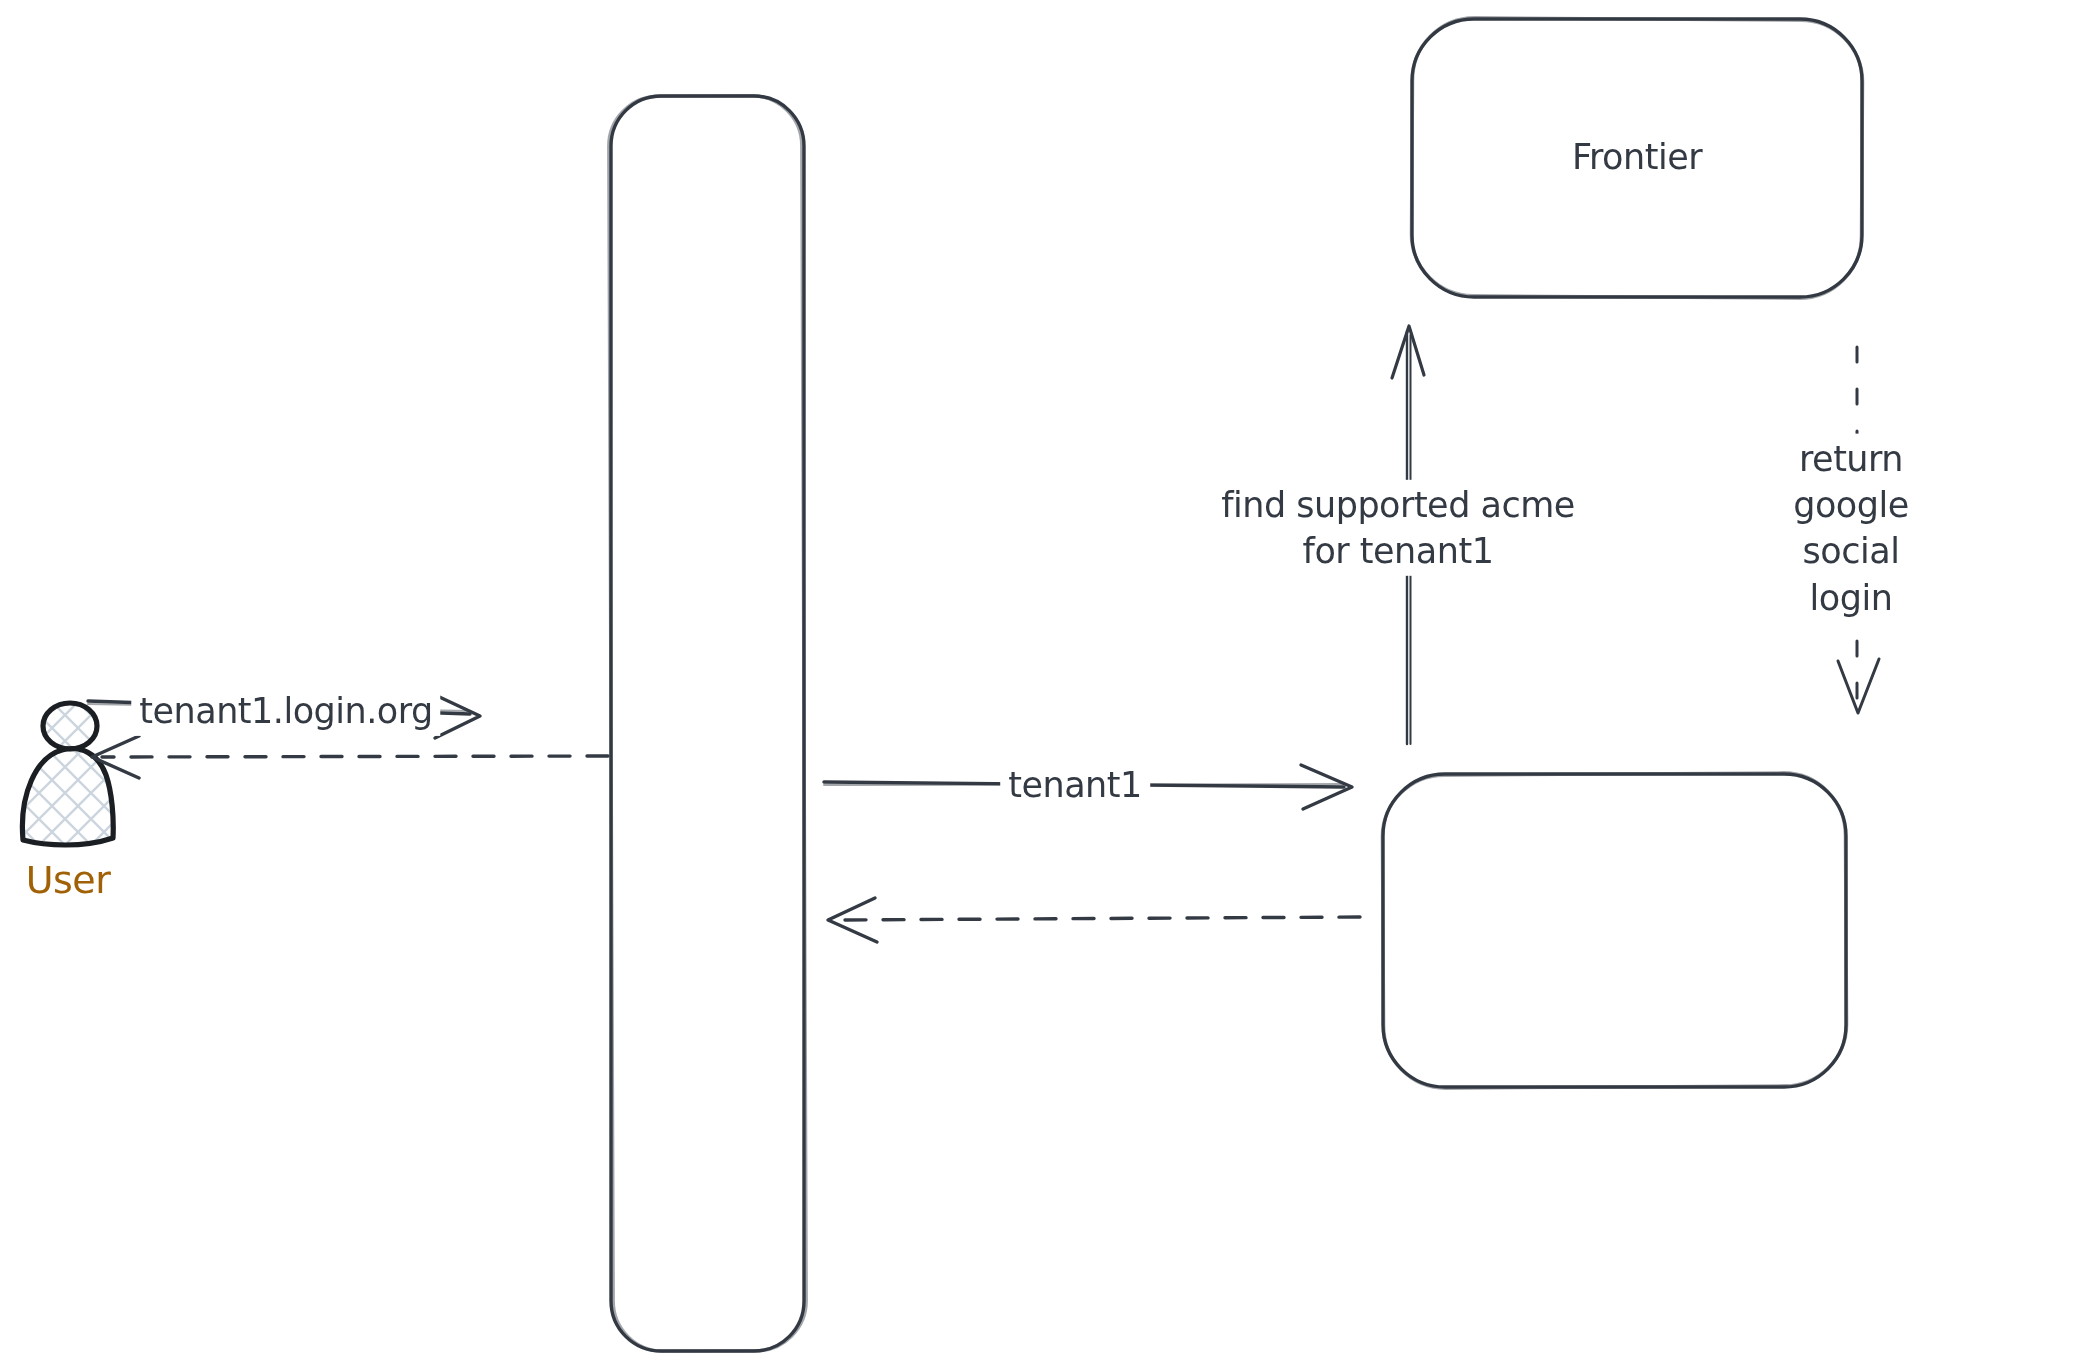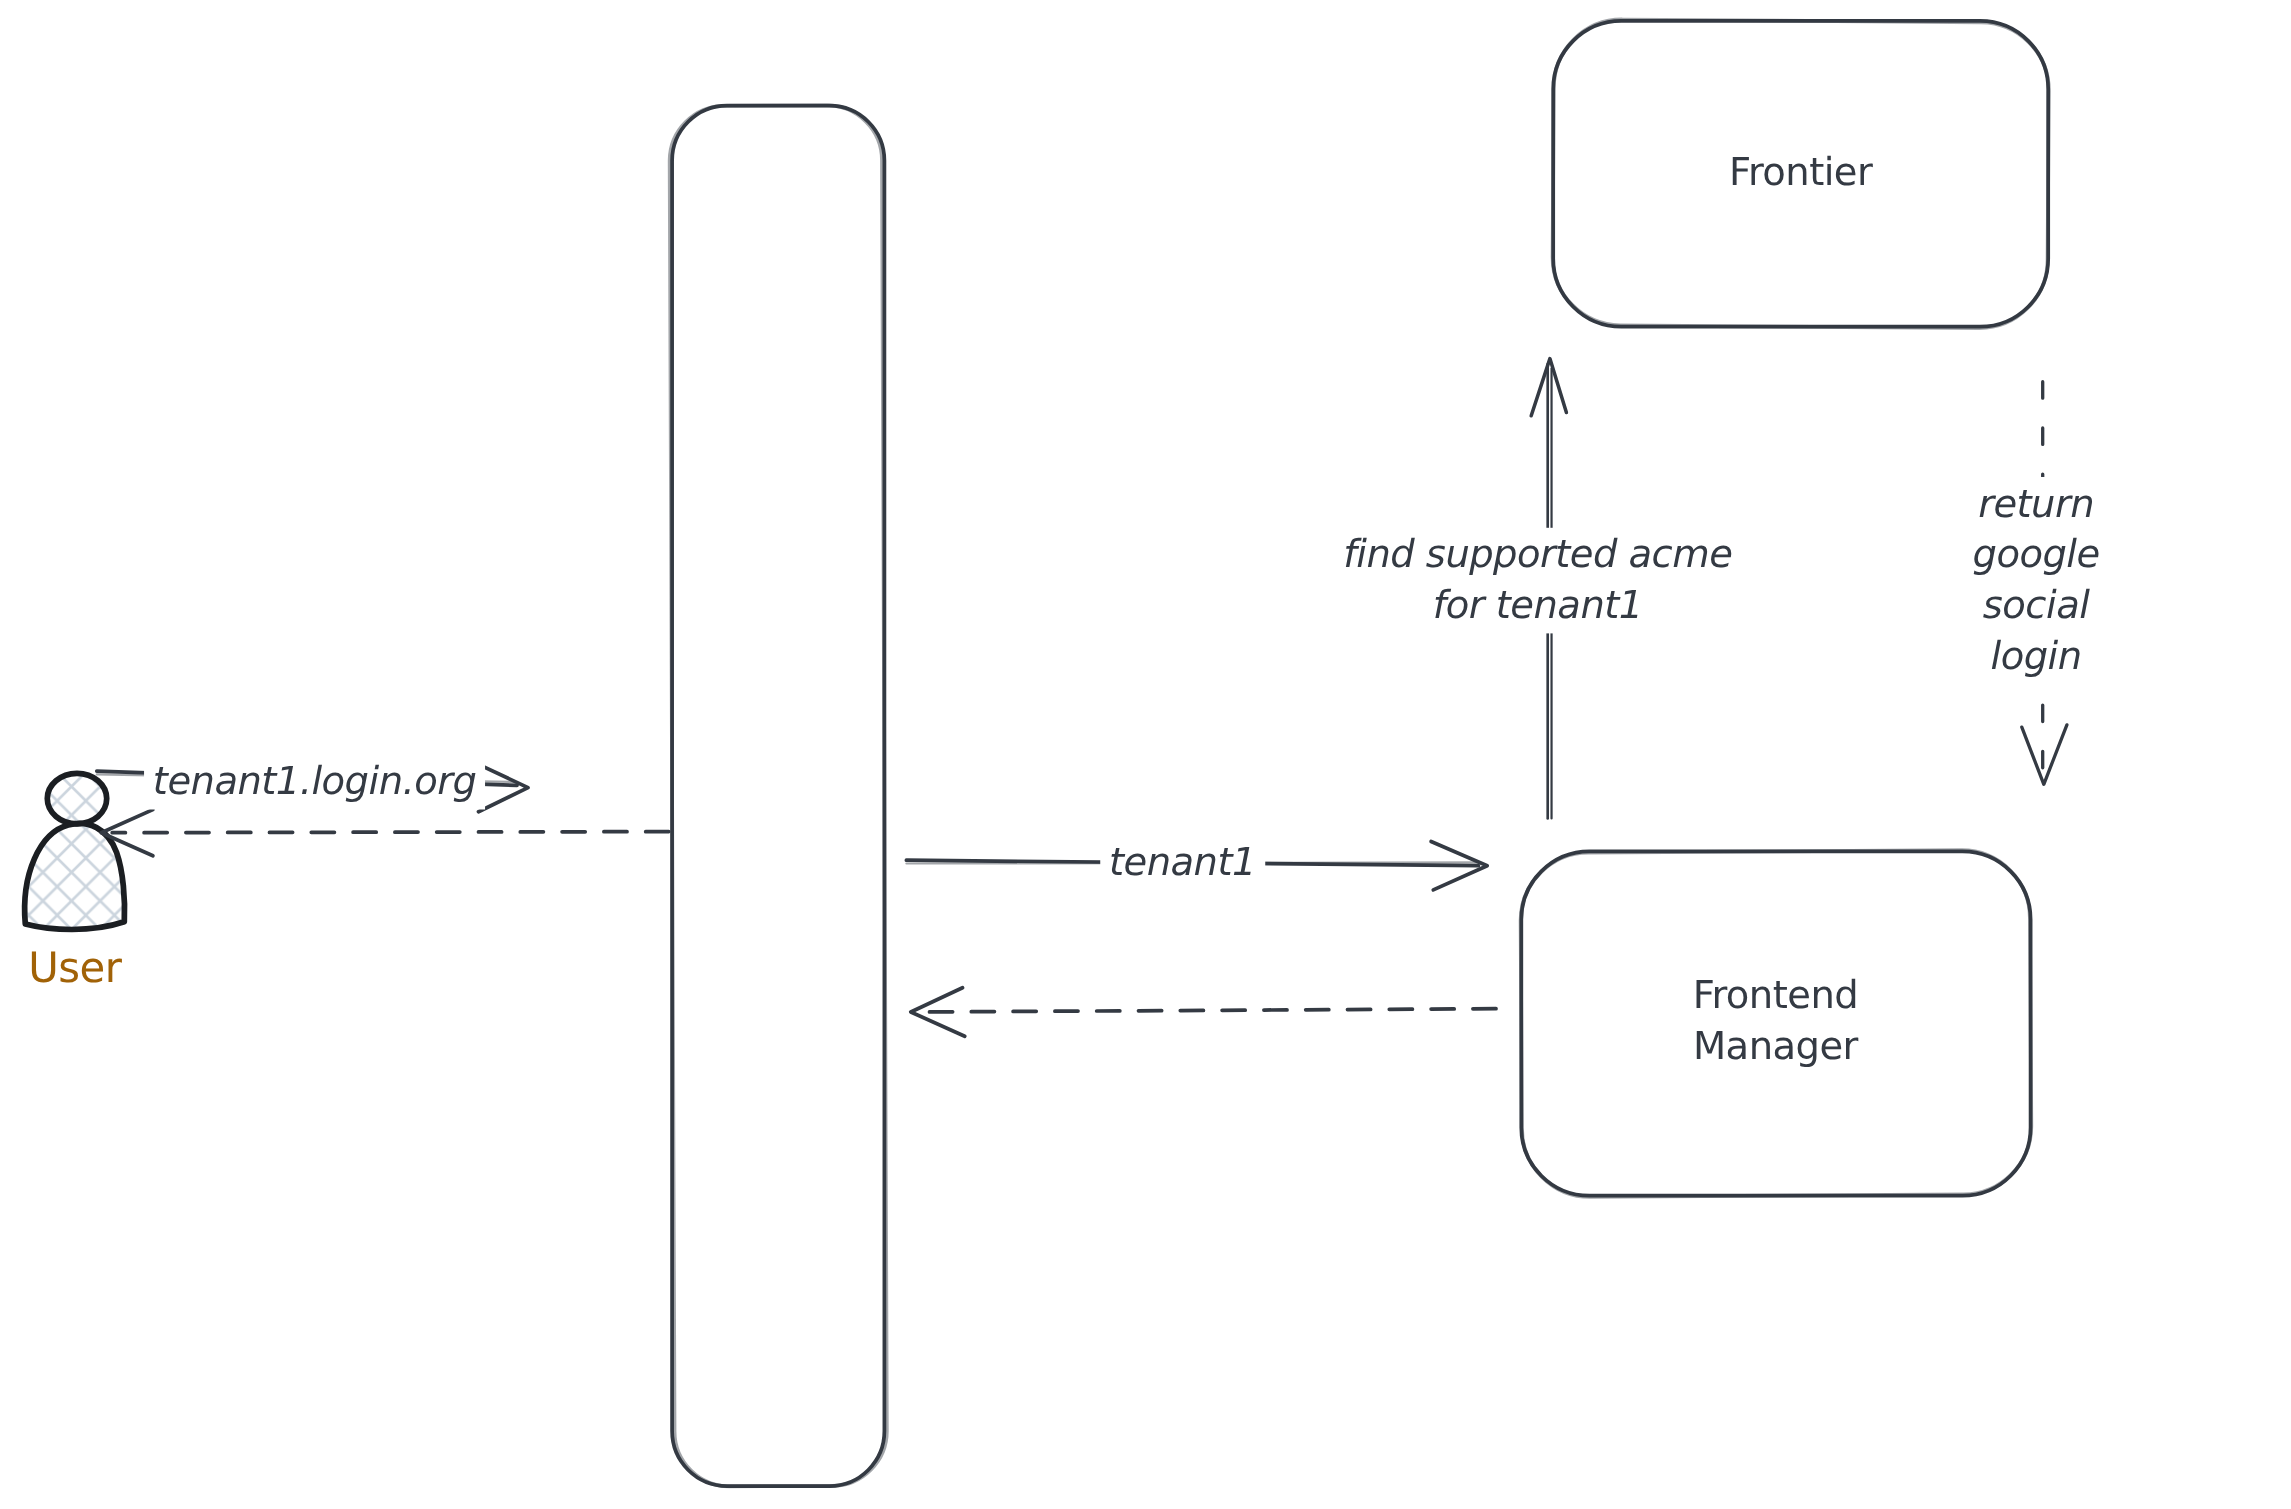--- a/index.html
+++ b/index.html
@@ -27,21 +27,20 @@
     font-size: 35px;
     line-height: 1.32;
     letter-spacing: -0.5px;
     text-align: center;
     white-space: pre-line;
     pointer-events: none;
   }
   .lbl.on-line {
     background: #ffffff;
     padding: 2px 8px;
-    font-style: italic;
   }
   .lbl.actor-label {
     color: #a16207;
     font-size: 38px;
   }
 </style>
 </head>
 <body>
 
 <div class="canvas">
@@ -107,22 +106,20 @@
 
     <g stroke="#343a43" fill="none" stroke-linecap="round" stroke-linejoin="round">
       <line x1="1857" y1="347" x2="1857" y2="700" stroke-width="3" stroke-dasharray="15 27"></line>
       <polyline points="1838,661 1858,713 1879,659" stroke-width="3"></polyline>
     </g>
   </svg>
 
   <div class="lbl" style="left:1637px; top:157px;">Frontier</div>
 
 
-  <div class="lbl" style="left:1614px; top:929px;">Frontend
-Manager</div>
 
   <div class="lbl actor-label" style="left:68px; top:880px;">User</div>
 
   <div class="lbl on-line" style="left:286px; top:711px;">tenant1.login.org</div>
 
   <div class="lbl on-line" style="left:1075px; top:785px;">tenant1</div>
 
 
   <div class="lbl on-line" style="left:1398px; top:528px;">find supported acme
 for tenant1</div>

